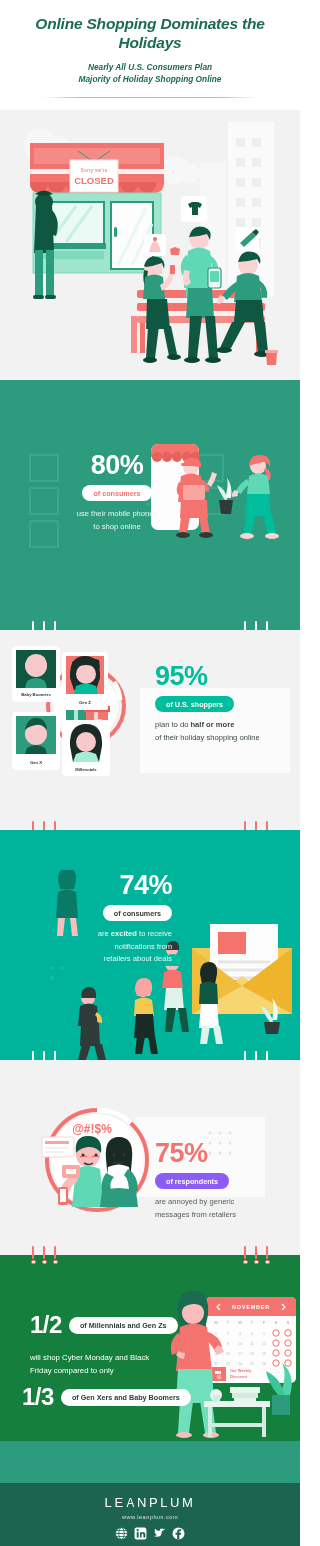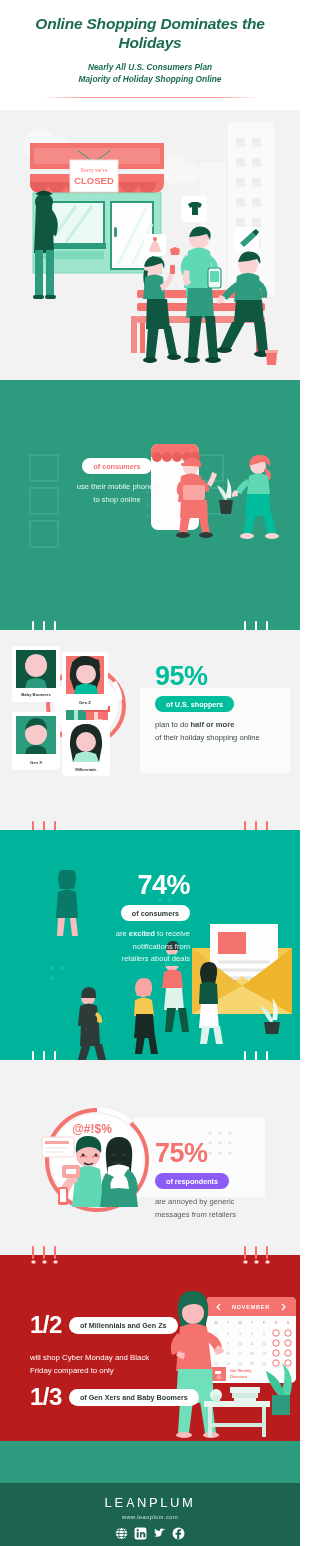--- a/index.html
+++ b/index.html
@@ -94,42 +94,42 @@
     background: #fbfbfb;
   }
   .sec-95 .stat { left: 155px; top: 33px; width: 130px; }
   .sec-95 .stat-num { color: #00bd9d; }
   .sec-95 .pill { background: #00bd9d; color: #ffffff; }
   .sec-95 .stat-body { color: #3c4a46; }
   .persona-art { position: absolute; left: 8px; top: 8px; width: 160px; height: 140px; }
 
   
   .sec-74 { height: 230px; background: #00b39b; }
-  .sec-74 .stat { left: 62px; top: 42px; width: 128px; text-align: right; }
+  .sec-74 .stat { left: 44px; top: 42px; width: 128px; text-align: right; }
   .sec-74 .stat-num { color: #ffffff; }
   .sec-74 .pill { background: #ffffff; color: #2f3b38; }
   .sec-74 .stat-body { color: #e6fbf6; }
   .sec-74-art { position: absolute; left: 40px; top: 90px; width: 260px; height: 140px; }
 
   
   .sec-75 { height: 195px; background: #f2f2f2; }
   .panel-75 {
     position: absolute;
     left: 135px; top: 57px;
     width: 130px; height: 80px;
     background: #fbfbfb;
   }
   .sec-75 .stat { left: 155px; top: 60px; width: 130px; }
   .sec-75 .stat-num { color: #f4736f; margin-top: 20px; }
   .sec-75 .pill { background: #8b5cf6; color: #ffffff; }
   .sec-75 .stat-body { color: #55605c; }
   .sec-75-art { position: absolute; left: 40px; top: 43px; width: 115px; height: 115px; }
 
   
-  .sec-final { height: 186px; background: #b91c1c; }
+  .sec-final { height: 186px; background: #15803d; }
   .frac-row { position: absolute; display: flex; align-items: center; }
   .frac {
     color: #ffffff;
     font-size: 24px;
     font-weight: bold;
     line-height: 1;
     letter-spacing: -0.5px;
   }
   .frac-pill {
     margin-left: 7px;
@@ -420,20 +420,21 @@
         <ellipse cx="104" cy="104" rx="7" ry="3" fill="#fbd3d2"></ellipse>
         <ellipse cx="129" cy="104" rx="7" ry="3" fill="#fbd3d2"></ellipse>
       </g>
 
       <path d="M82 66 q4 -12 2 -20 q6 8 4 20z" fill="#eef9f4"></path>
       <path d="M82 68 q-6 -9 -8 -15 q9 4 10 15z" fill="#dff3ea"></path>
       <path d="M76 68 h14 l-2 14 h-10z" fill="#2f3b38"></path>
     </svg>
 
     <div class="stat">
+      <div class="stat-num">80%</div>
       <div class="pill">of consumers</div>
       <div class="stat-body">
         <div>use their mobile phones</div>
         <div>to shop online</div>
       </div>
     </div>
 
     <div class="spiral" style="left:31px; bottom:-9px;">
       <div class="ring white">
           <div class="bar"></div>
@@ -859,21 +860,21 @@
     <div class="frac-row" style="left:30px; top:58px;">
       <div class="frac">1/2</div>
       <div class="frac-pill">of Millennials and Gen Zs</div>
     </div>
 
     <div class="frac-mid">
       <div>will shop Cyber Monday and Black</div>
       <div>Friday compared to only</div>
     </div>
 
-    <div class="frac-row" style="left:30px; top:130px;">
+    <div class="frac-row" style="left:22px; top:130px;">
       <div class="frac">1/3</div>
       <div class="frac-pill">of Gen Xers and Baby Boomers</div>
     </div>
 
     <div class="spiral" style="left:31px; top:-9px;">
       <div class="ring pink">
           <div class="bar"></div>
           <div class="cap"></div>
         </div>
       <div class="ring pink">

